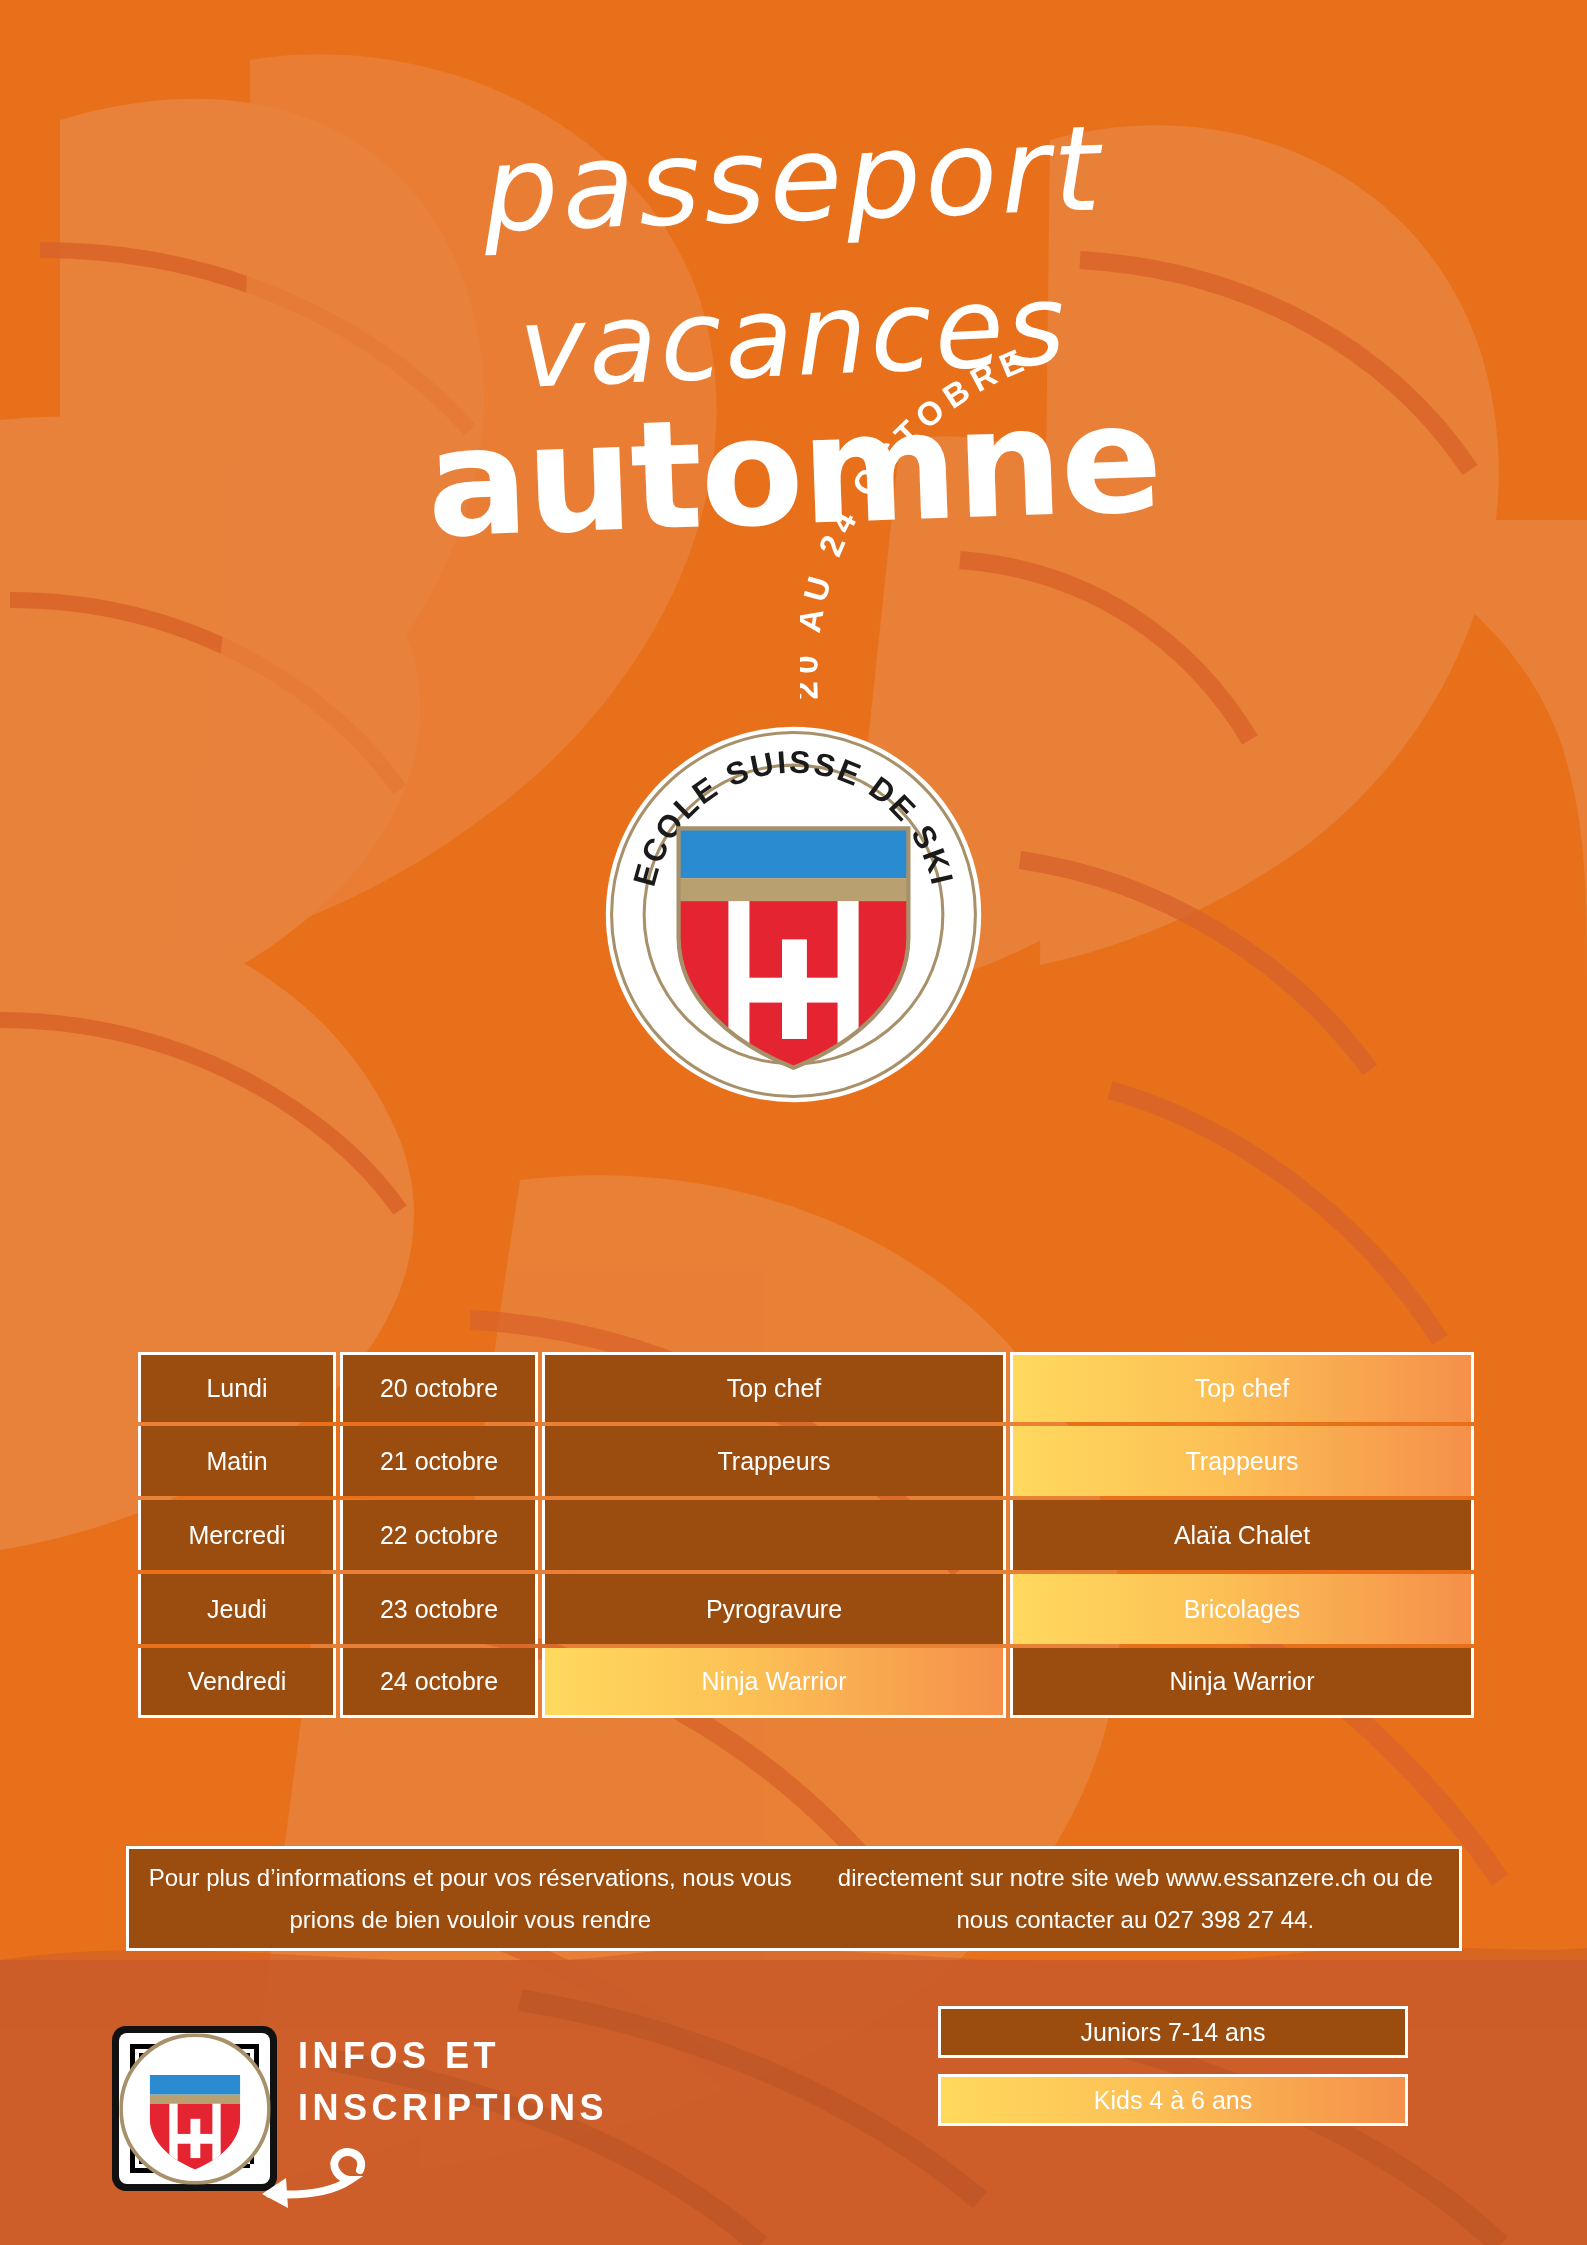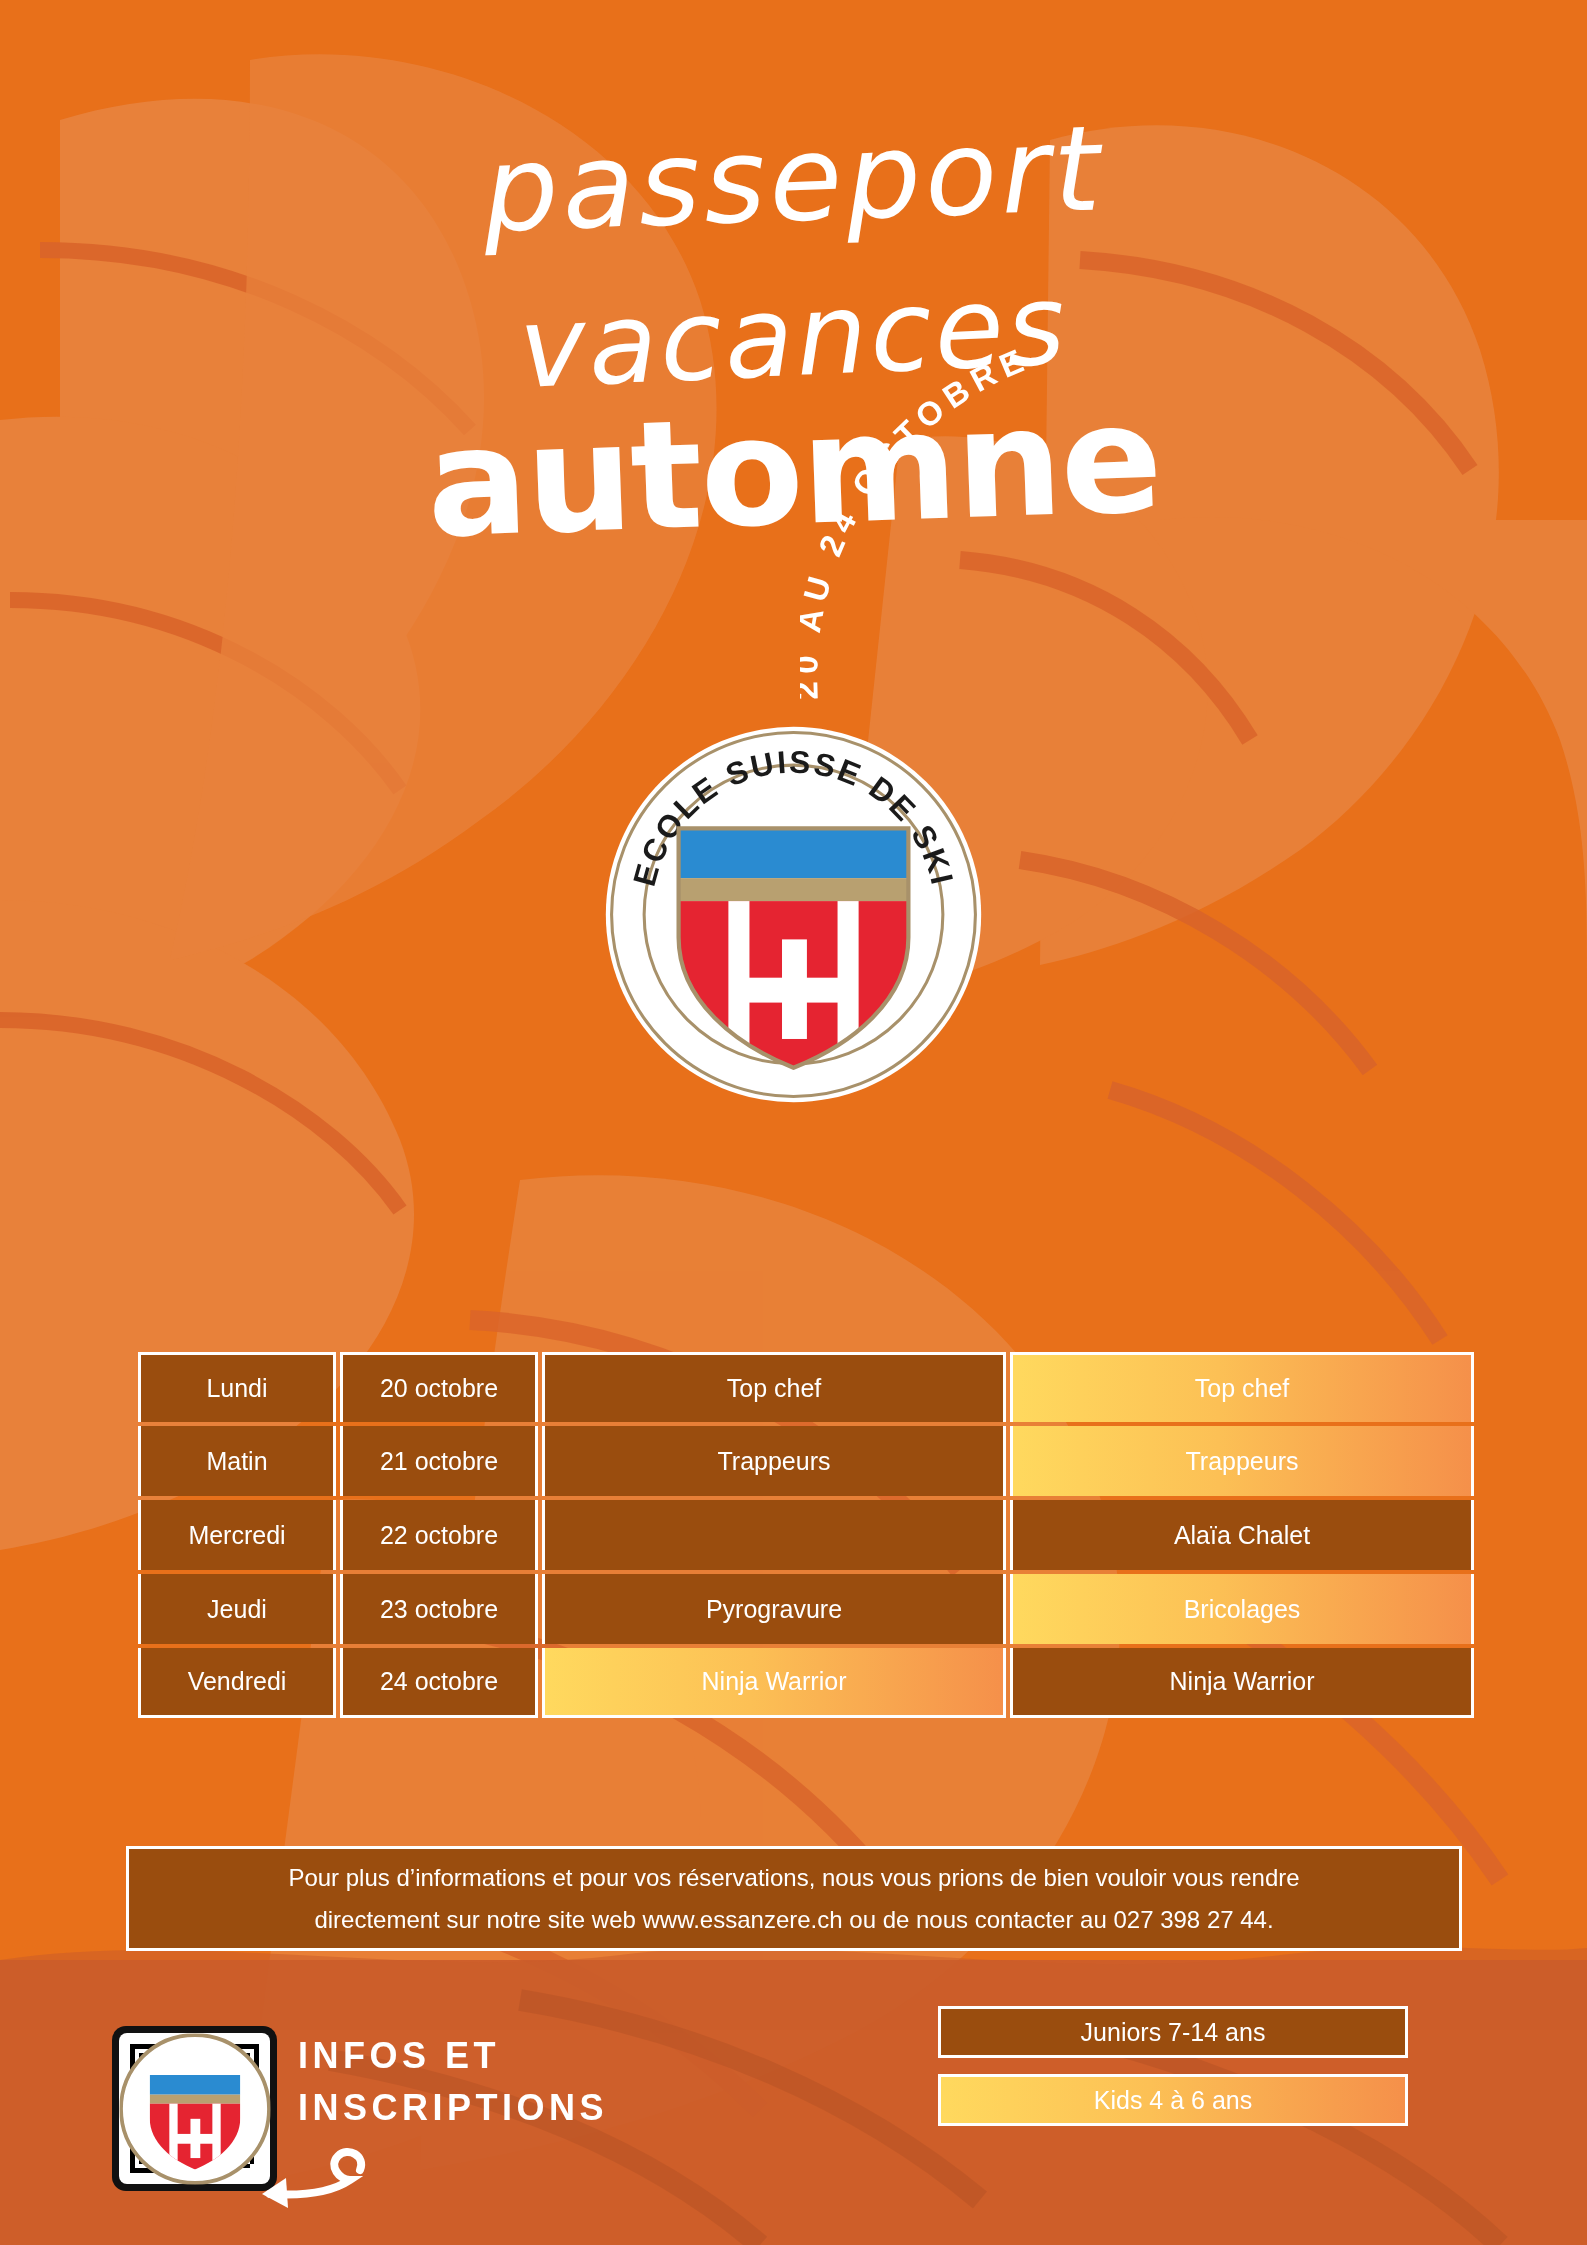--- a/index.html
+++ b/index.html
@@ -78,21 +78,21 @@
   .c-date  { width:198px; }
   .c-slot  { width:464px; }
   .bg-brown{ background:#9A4D0E; }
   .bg-kids { background:linear-gradient(90deg,#FFD95E 0%,#FCC055 45%,#F5904A 100%); }
   .bg-empty{ background:#9A4D0E; }
 
   
   .infobox{
     position:absolute; left:126px; top:1846px; width:1336px; height:105px;
     background:#9A4D0E; border:3px solid #ffffff;
-    display:flex; flex-direction:column; align-items:center; justify-content:center;
+    display:flex; align-items:center; justify-content:center;
     color:#fff; font-size:24px; line-height:1.75; text-align:center;
   }
 
   
   .qr-wrap{ position:absolute; left:112px; top:2026px; width:165px; height:165px; }
   .qr-frame{
     width:100%; height:100%; background:#111; border-radius:14px;
     padding:7px;
   }
   .qr-inner{ width:100%; height:100%; background:#fff; border-radius:8px; position:relative; padding:6px; }

